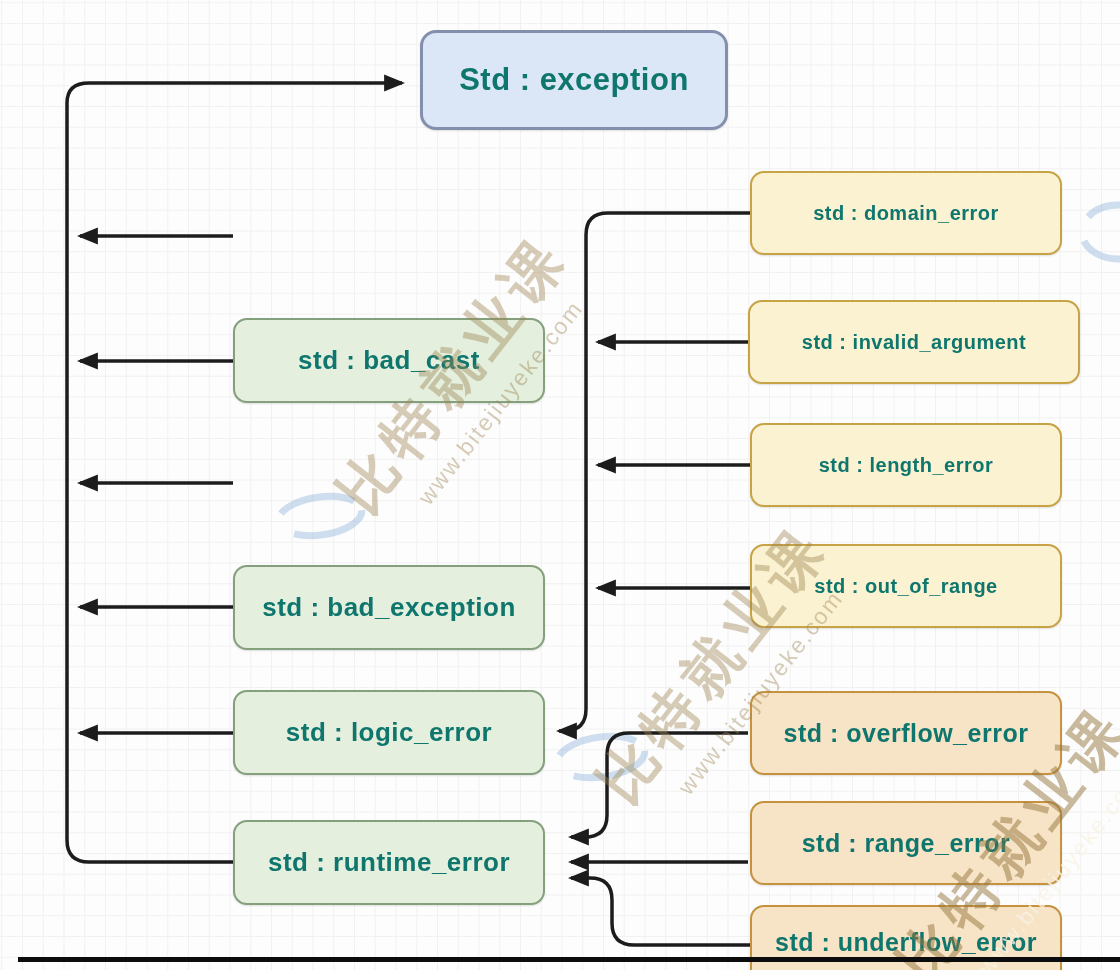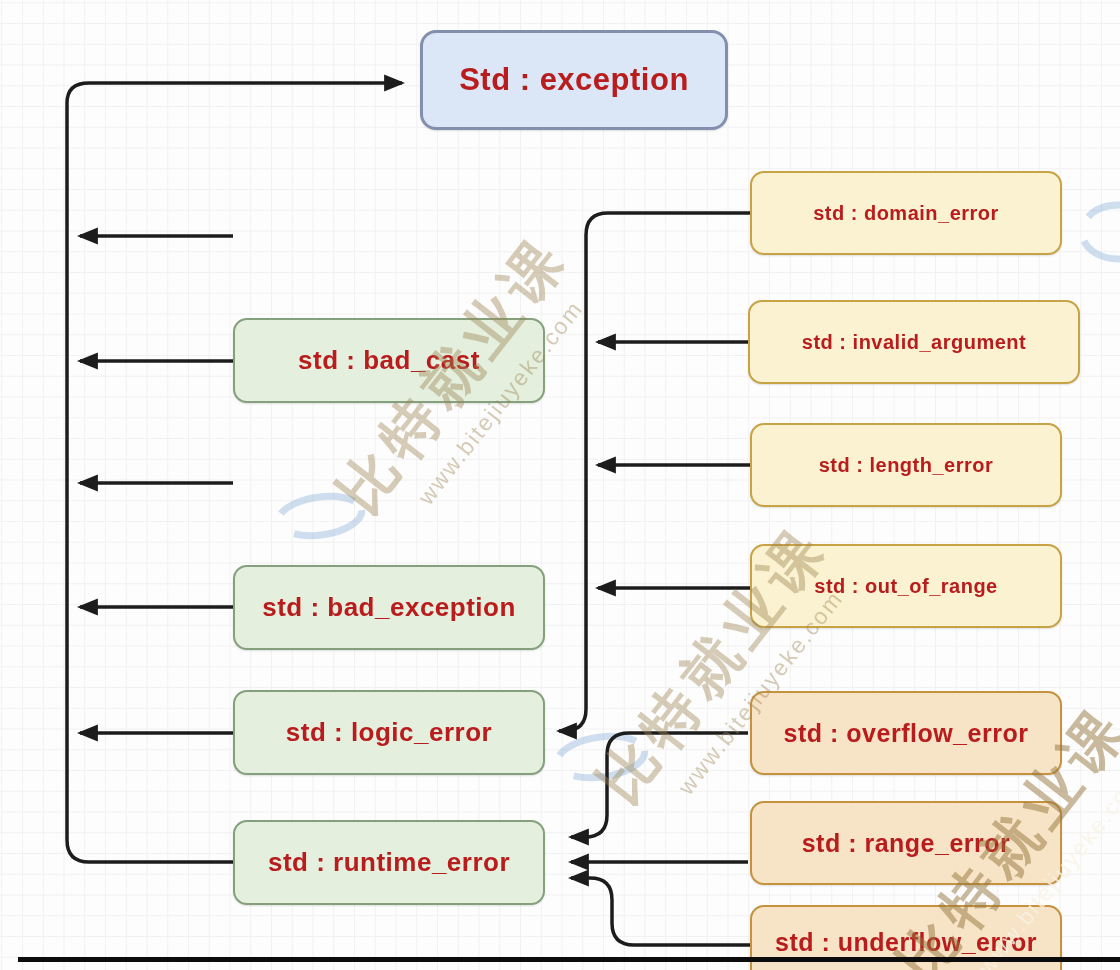--- a/index.html
+++ b/index.html
@@ -15,21 +15,21 @@
       linear-gradient(#d6d6d6 1px, transparent 1px),
       linear-gradient(90deg, #d6d6d6 1px, transparent 1px);
     background-size:20.75px 20.75px, 20.75px 20.75px, 83px 83px, 83px 83px;
     background-position:22px 23px, 22px 23px, 22px 23px, 22px 23px;
   }
   #connector-layer{position:absolute;left:0;top:0;z-index:1;}
   .node{
     position:absolute;z-index:2;
     display:flex;align-items:center;justify-content:center;
     box-sizing:border-box;border-radius:14px;
-    font-weight:bold;color:#b91c1c;letter-spacing:.5px;
+    font-weight:bold;color:#0f766e;letter-spacing:.5px;
     box-shadow:0 1px 2px rgba(0,0,0,.12);
   }
   .node-root{
     left:420px;top:30px;width:308px;height:100px;
     background:#dbe6f7;border:3px solid #8290ad;border-radius:16px;
     font-size:31px;
   }
   .node-left{
     left:233px;width:312px;height:85px;
     background:#e4efde;border:2.5px solid #84a07c;

